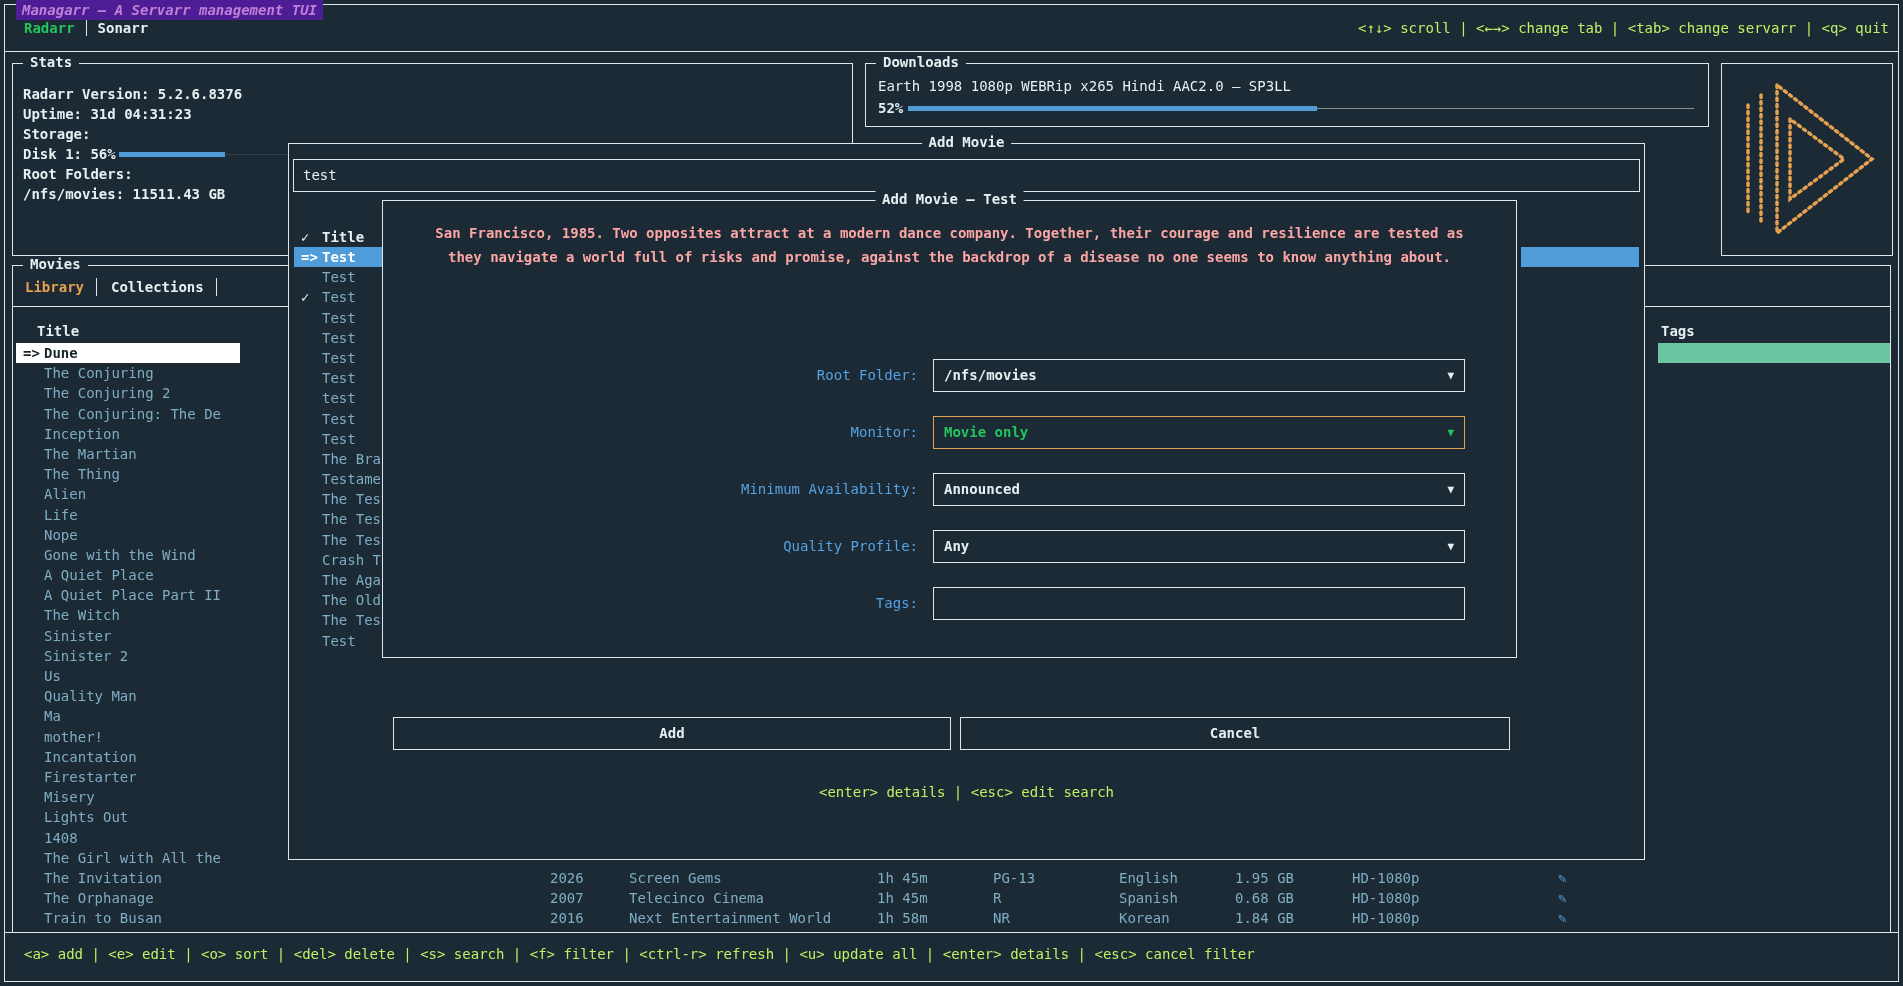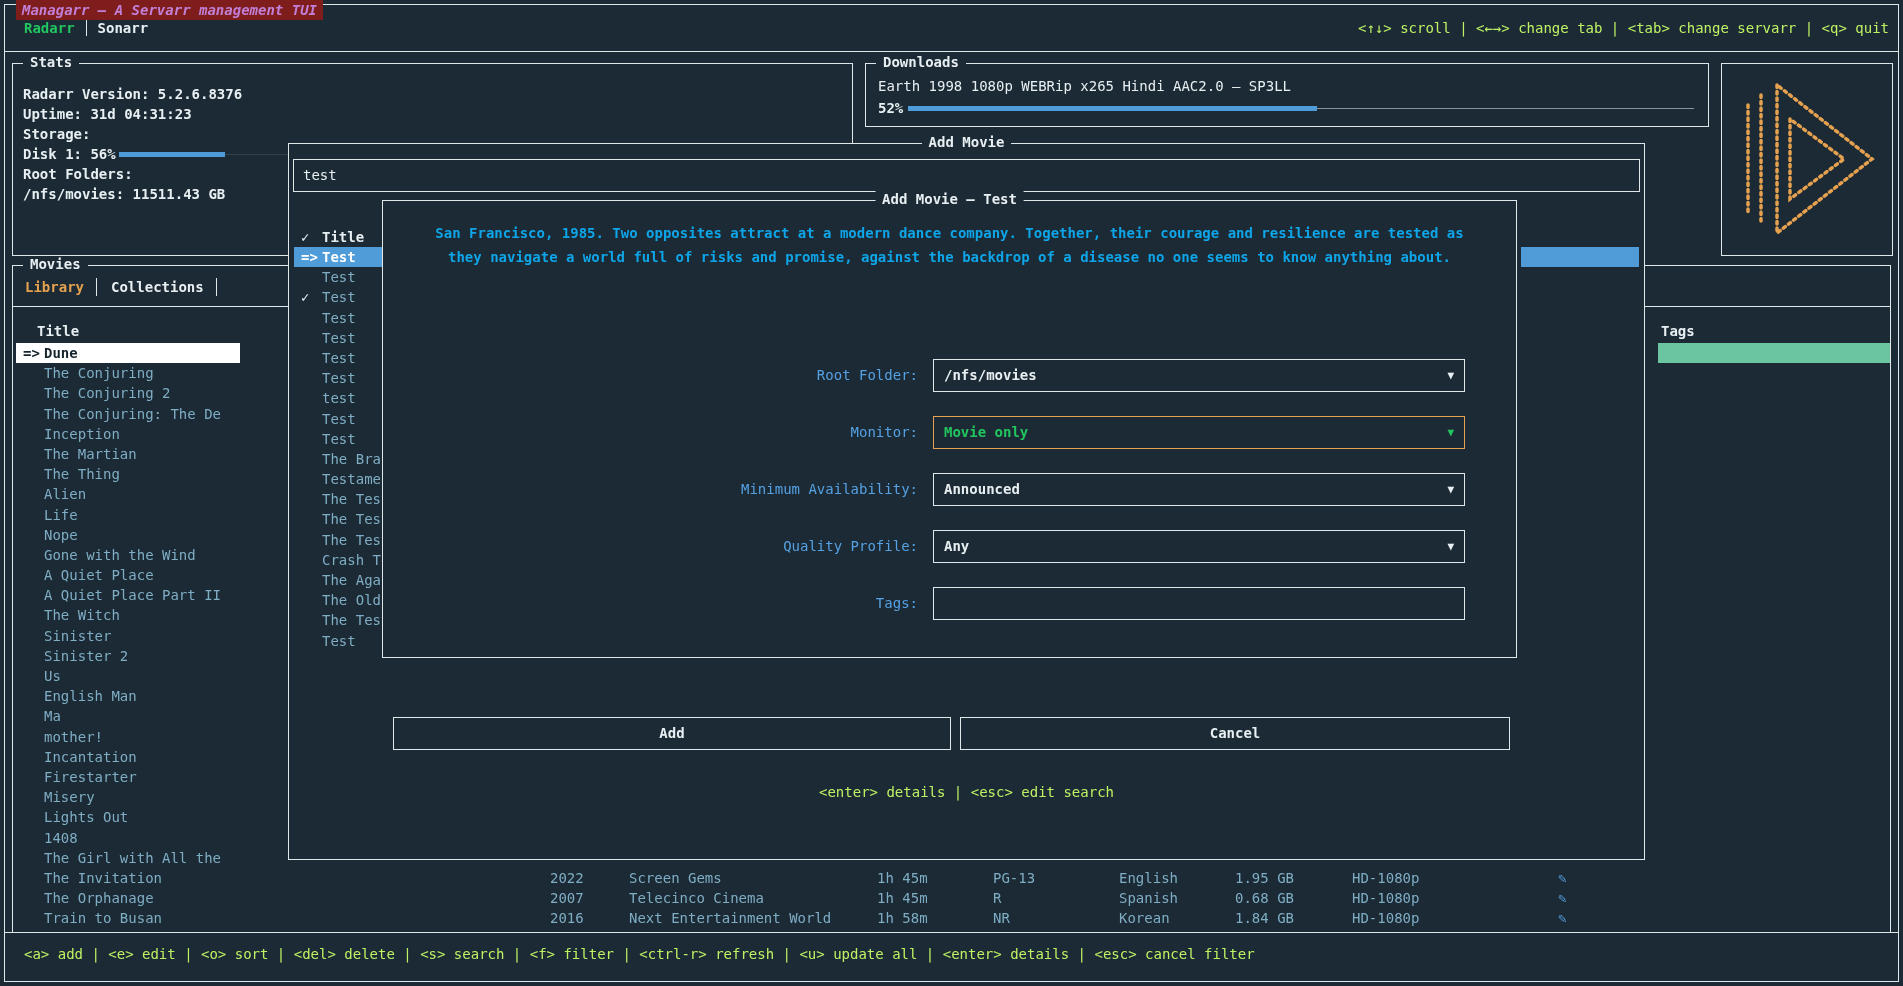--- a/index.html
+++ b/index.html
@@ -10,21 +10,21 @@
     font-family:"DejaVu Sans Mono", monospace; font-size:14px; color:#e8eff2;
   }
   .frame { position:absolute; inset:4px; border:1px solid #dfe7ea; pointer-events:none; }
   .hline { position:absolute; height:0; border-top:1px solid #dfe7ea; }
   .panel { position:absolute; border:1px solid #dfe7ea; background:#1b2a34; }
   .ptitle { position:absolute; top:-10px; left:10px; background:#1b2a34; padding:0 7px; font-weight:bold; white-space:nowrap; }
   .ptitle.center { left:50%; transform:translateX(-50%); }
   .blue { color:#bef264; }
   .bold { font-weight:bold; }
 
-  .app-title { position:absolute; left:16px; top:0; height:20px; line-height:20px; background:#7f1d1d; padding:0 6px; color:#c27fd6; font-weight:bold; font-style:italic; white-space:nowrap; z-index:3; }
+  .app-title { position:absolute; left:16px; top:0; height:20px; line-height:20px; background:#4c1d95; padding:0 6px; color:#c27fd6; font-weight:bold; font-style:italic; white-space:nowrap; z-index:3; }
   .top-tabs { position:absolute; left:24px; top:20px; display:flex; align-items:center; z-index:3; }
   .ttab { font-weight:bold; white-space:nowrap; }
   .ttab + .ttab { border-left:1px solid #dfe7ea; margin-left:11px; padding-left:11px; }
   .ttab.active { color:#22c55e; }
   .top-help { position:absolute; right:14px; top:20px; white-space:nowrap; z-index:3; }
 
   .sline { position:absolute; left:10px; line-height:20px; font-weight:bold; white-space:nowrap; }
   .gauge { position:absolute; }
   .gauge .track { position:absolute; left:0; right:0; top:10px; height:1px; background:rgba(223,231,234,0.55); }
   .gauge .track.dim { background:rgba(223,231,234,0.12); }
@@ -51,21 +51,21 @@
 
   .detrow { position:relative; height:20.2px; }
   .dc { position:absolute; top:0; line-height:20.2px; white-space:nowrap; color:#7fadc4; }
   .c-year{left:537px}.c-studio{left:616px}.c-runtime{left:864px}.c-rating{left:980px}
   .c-lang{left:1106px}.c-size{left:1222px}.c-quality{left:1339px}
   .c-icon{left:1545px;color:#55a1e3;}
 
   .inputbox { position:absolute; border:1px solid #dfe7ea; }
   .inputbox .ival { position:absolute; left:9px; top:0; line-height:31px; white-space:nowrap; }
 
-  .desc { position:absolute; left:20px; right:20px; text-align:center; color:#0ea5e9; font-weight:bold; line-height:24px; white-space:nowrap; }
+  .desc { position:absolute; left:20px; right:20px; text-align:center; color:#fca5a5; font-weight:bold; line-height:24px; white-space:nowrap; }
 
   .fields { position:absolute; left:0; right:0; top:158px; }
   .fieldrow { display:flex; height:33px; margin-bottom:24px; }
   .flabel { width:535px; text-align:right; line-height:33px; color:#55a1e3; white-space:nowrap; }
   .fbox { margin-left:15px; width:532px; border:1px solid #dfe7ea; position:relative; }
   .fvalue { position:absolute; left:10px; top:0; line-height:31px; font-weight:bold; white-space:nowrap; }
   .farrow { position:absolute; right:10px; top:0; line-height:31px; font-size:11px; }
   .fieldrow.hl .fbox { border-color:#e5a14f; }
   .fieldrow.hl .fvalue, .fieldrow.hl .farrow { color:#22c55e; }
 
@@ -203,21 +203,21 @@
 
         <div class="trow">
           <span class="mark"></span><span>Sinister 2</span>
         </div>
 
         <div class="trow">
           <span class="mark"></span><span>Us</span>
         </div>
 
         <div class="trow">
-          <span class="mark"></span><span>English Man</span>
+          <span class="mark"></span><span>Quality Man</span>
         </div>
 
         <div class="trow">
           <span class="mark"></span><span>Ma</span>
         </div>
 
         <div class="trow">
           <span class="mark"></span><span>mother!</span>
         </div>
 
@@ -256,21 +256,21 @@
         <div class="trow">
           <span class="mark"></span><span>Train to Busan</span>
         </div>
       </div>
 
     <div class="frag" style="left:1645px;top:77px;width:232px;background:#6cc5a1;"></div>
 
     <div style="position:absolute;left:0;top:602px;right:2px;">
 
         <div class="detrow">
-          <span class="dc c-year">2022</span>
+          <span class="dc c-year">2026</span>
           <span class="dc c-studio">Screen Gems</span>
           <span class="dc c-runtime">1h 45m</span>
           <span class="dc c-rating">PG-13</span>
           <span class="dc c-lang">English</span>
           <span class="dc c-size">1.95 GB</span>
           <span class="dc c-quality">HD-1080p</span>
           <span class="dc c-icon">✎</span>
         </div>
 
         <div class="detrow">

